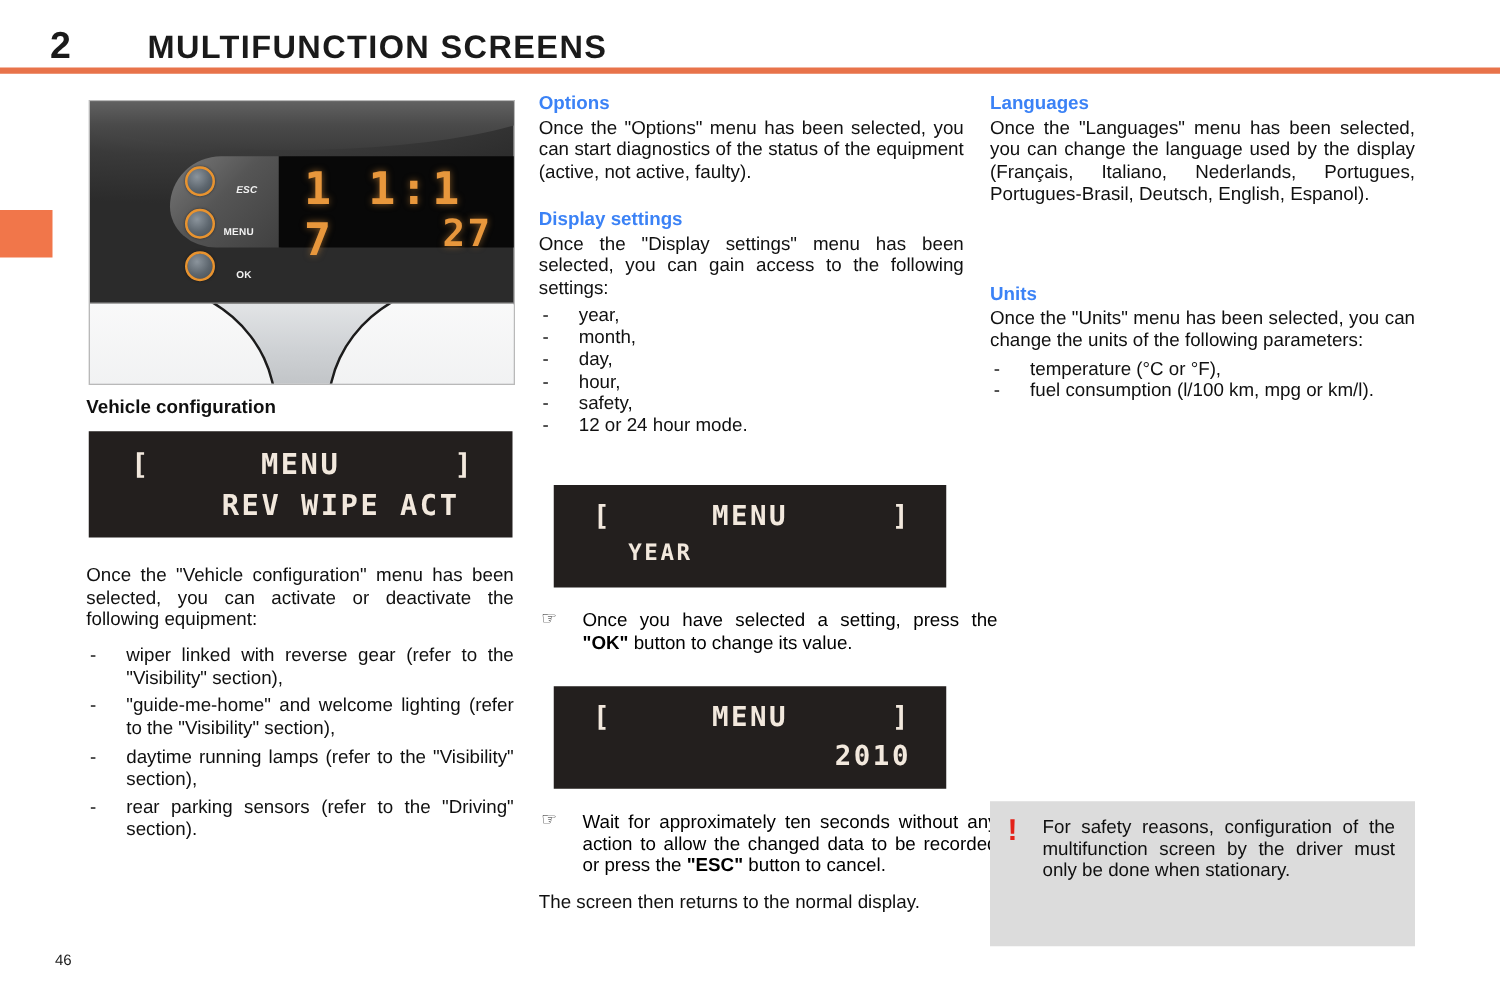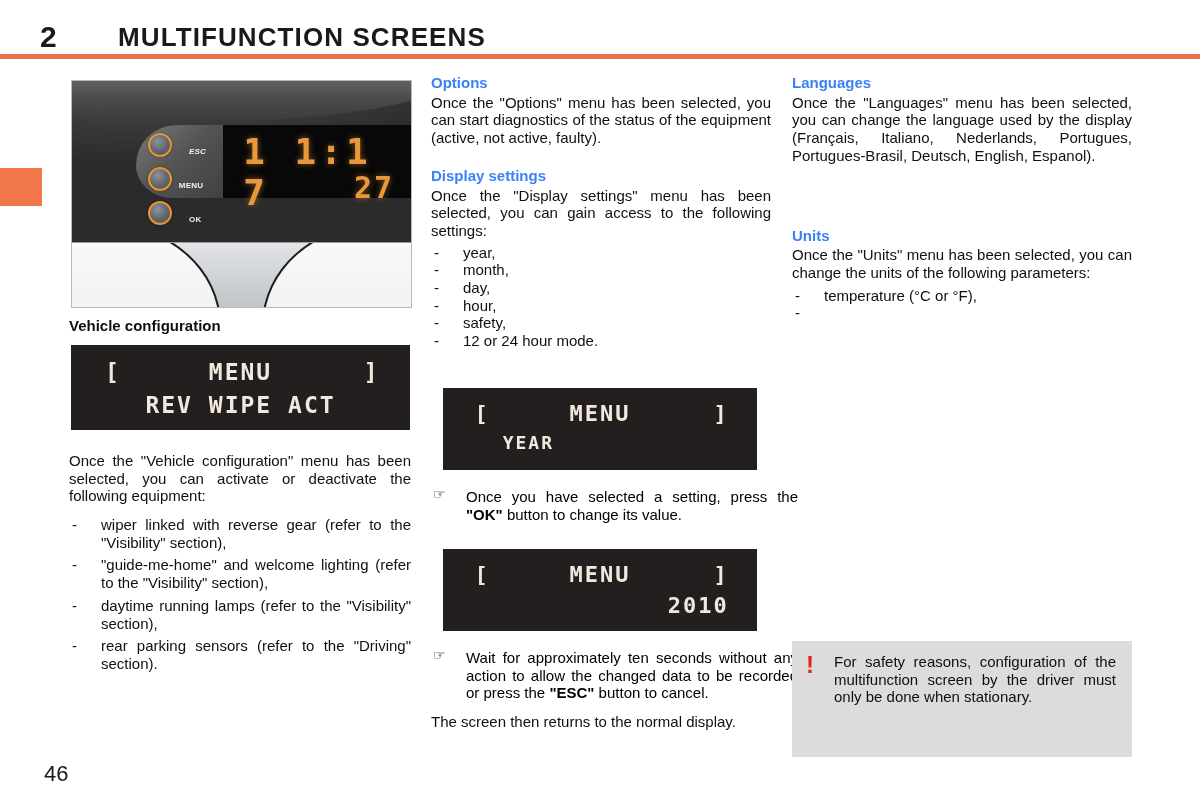--- a/index.html
+++ b/index.html
@@ -153,21 +153,21 @@
   .lcd .row{
     position:absolute;left:0;width:100%;
     display:flex;align-items:center;
   }
   .lcd .bracket-l{position:absolute;left:10%;}
   .lcd .bracket-r{position:absolute;right:9%;}
   .lcd .centered{width:100%;text-align:center;}
   .lcd .line2{
     position:absolute;width:100%;
   }
-  .lcd .line2.center{text-align:center;}
+  .lcd .line2.center{text-align:center;padding-left:32px;}
   .lcd .line2.right{text-align:right;padding-right:9%;box-sizing:border-box;}
   .lcd .line2.left-ish{text-align:left;padding-left:19%;box-sizing:border-box;}
 
   #lcd-vehicle{left:71px;top:345px;width:339px;height:85px;}
   #lcd-vehicle .row{top:14px;font-size:23px;letter-spacing:2px;}
   #lcd-vehicle .line2{top:47px;font-size:23px;letter-spacing:2px;}
 
   #lcd-year{left:443px;top:388px;width:314px;height:82px;}
   #lcd-year .row{top:13px;font-size:22px;letter-spacing:2px;}
   #lcd-year .line2{top:44px;font-size:18px;letter-spacing:2px;}
@@ -188,21 +188,21 @@
     position:absolute;left:14px;top:12px;
     color:#e32219;font-size:24px;font-weight:bold;line-height:1;
     font-family:"Liberation Sans", sans-serif;
   }
   .warn-text{
     margin-left:28px;font-size:15px;line-height:1.17;
     text-align:justify;color:#101010;
   }
 
   .page-number{
-    position:absolute;left:44px;top:761px;font-size:22px;color:#1a1a1a;
+    position:absolute;left:44px;top:761px;font-size:12px;color:#1a1a1a;
   }
 </style>
 </head>
 <body>
 
 <div class="page">
 
   <div class="chapter-num">2</div>
   <div class="chapter-title">MULTIFUNCTION SCREENS</div>
   <div class="header-rule"></div>
@@ -342,20 +342,21 @@
     <h3 class="sec">Units</h3>
     <p class="body">Once the "Units" menu has been selected, you can change the units of the following parameters:</p>
     <div style="height:5px;"></div>
     <ul class="dash tight">
       <li>
         <span class="dash-mark">-</span>
         <span>temperature (°C or °F),</span>
       </li>
       <li>
         <span class="dash-mark">-</span>
+        <span>fuel consumption (l/100 km, mpg or km/l).</span>
       </li>
     </ul>
   </div>
 
   <div class="warn-box">
     <div class="warn-inner">
       <div class="warn-bang">!</div>
       <div class="warn-text">For safety reasons, configuration of the multifunction screen by the driver must only be done when stationary.</div>
     </div>
   </div>

